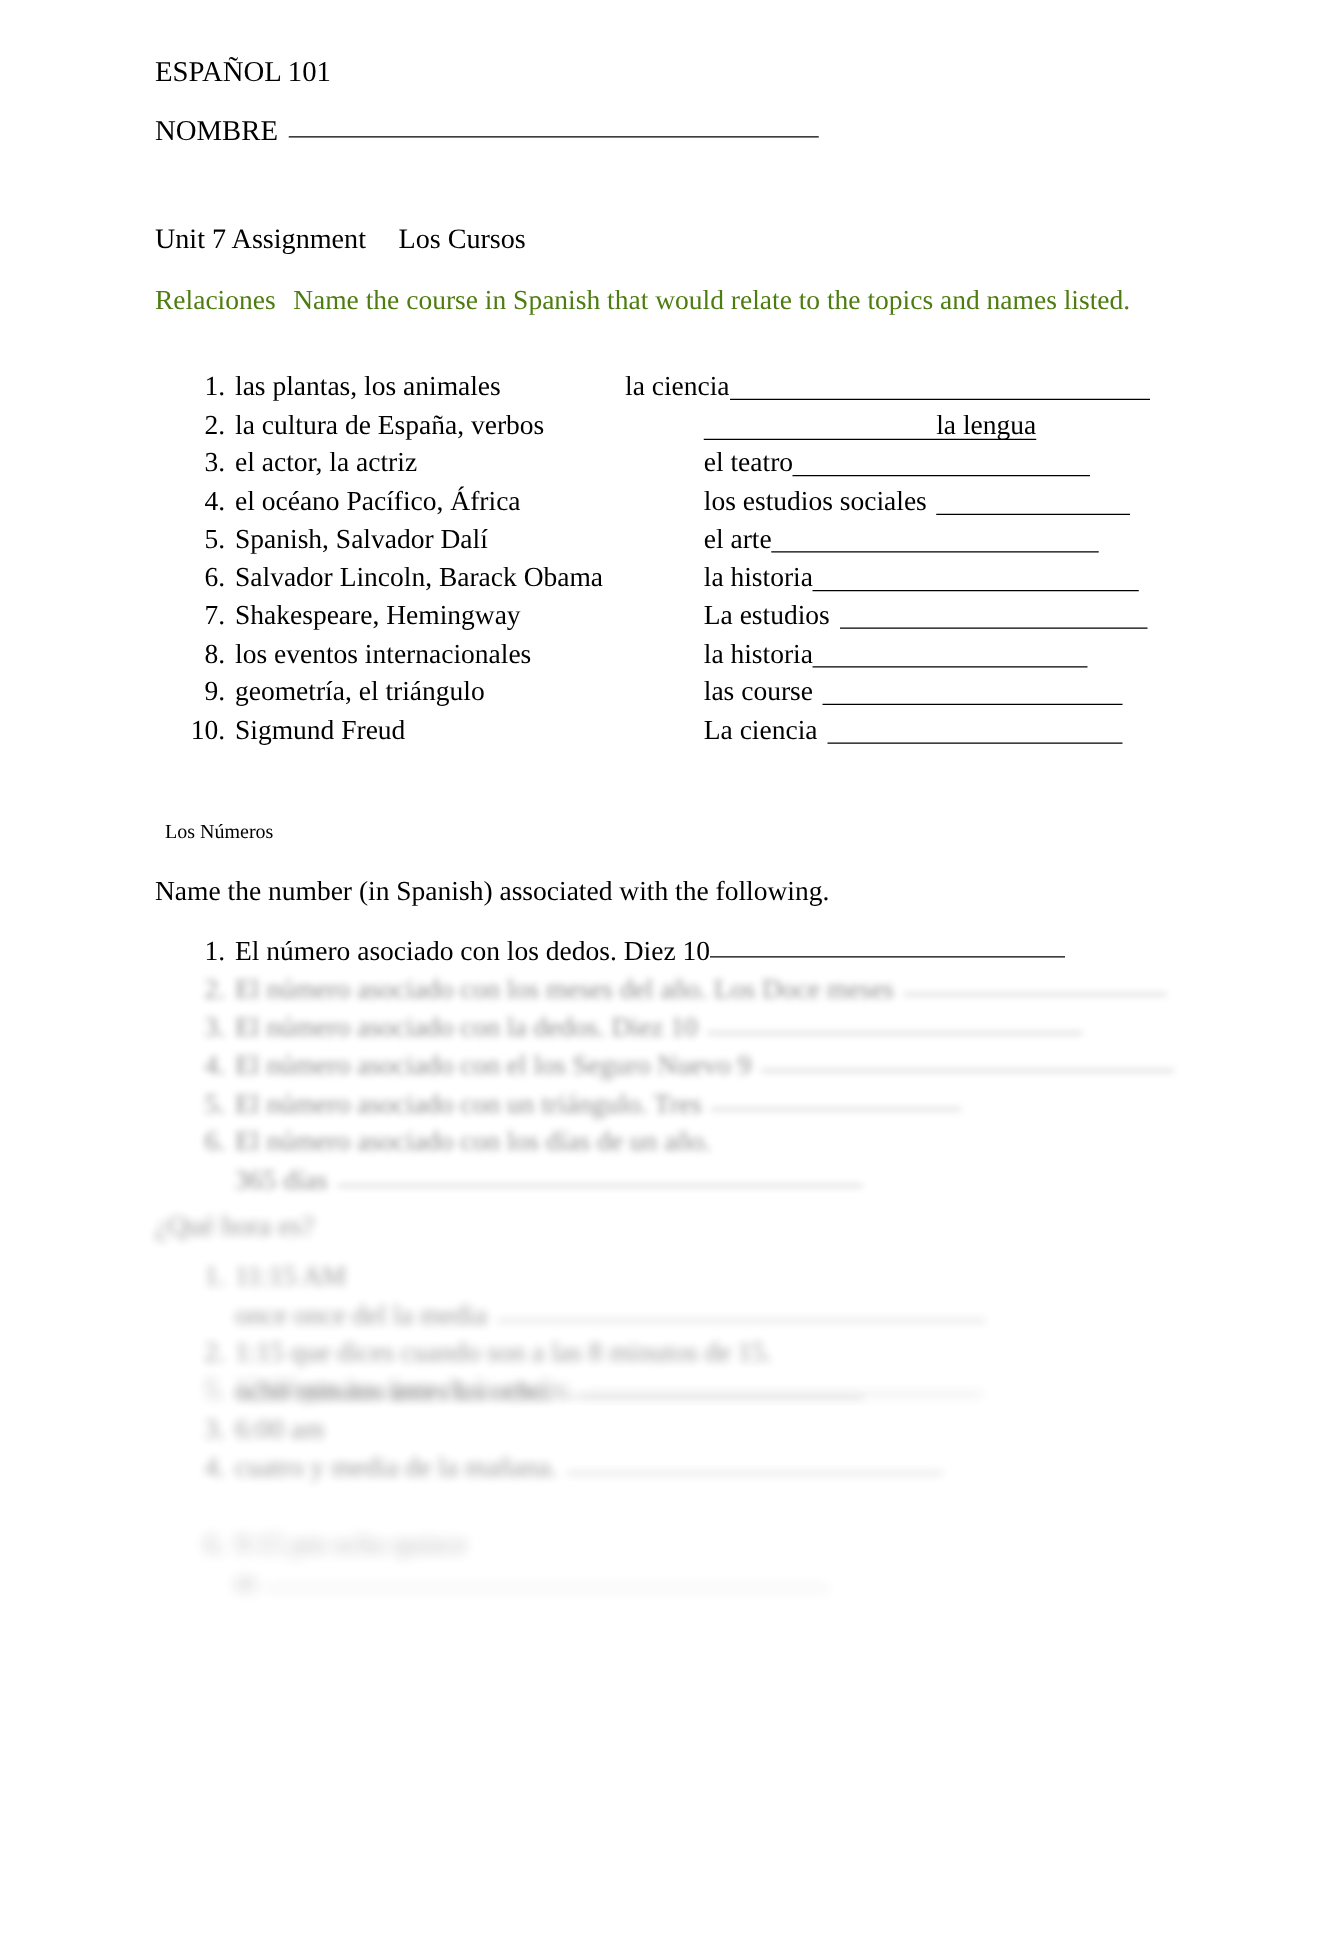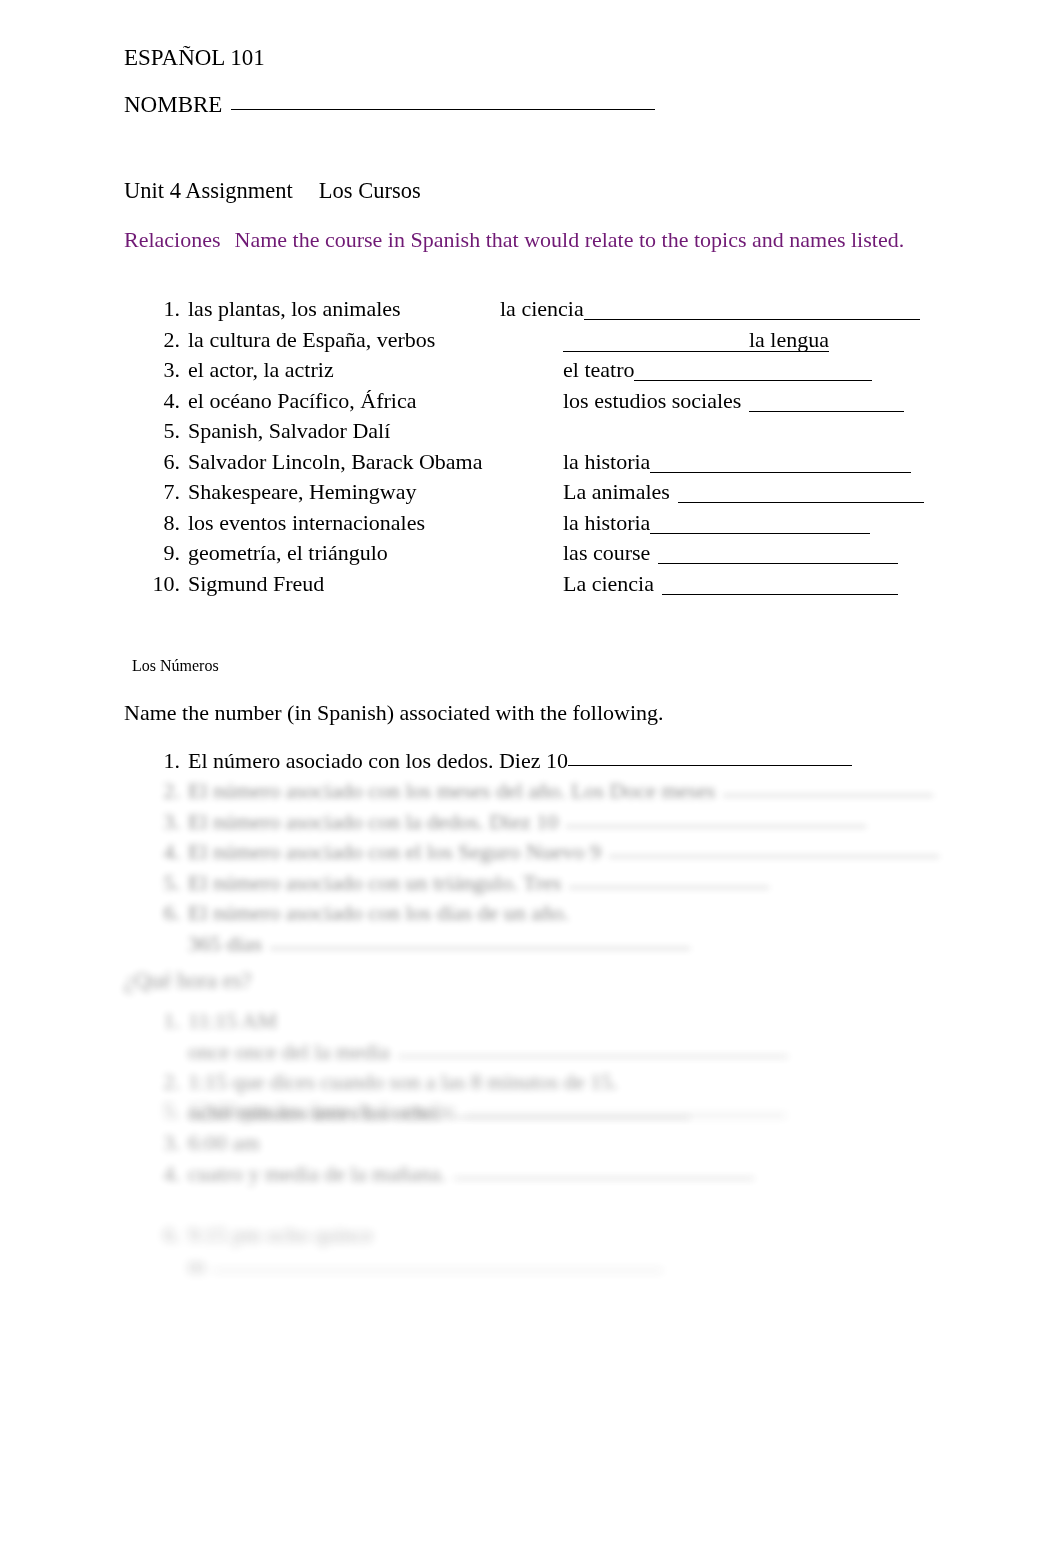--- a/index.html
+++ b/index.html
@@ -27,21 +27,21 @@
     position: absolute;
     white-space: nowrap;
     font-size: 22px;
     line-height: 1;
     color: #000;
   }
   .para {
     position: absolute;
     font-size: 22px;
     line-height: 30.5px;
-    color: #701a75;
+    color: #4d7c0f;
   }
 
   
   #course-title { left: 124px; top: 46px; font-size: 23px; }
   #nombre-row {
     position: absolute;
     left: 124px; top: 92px;
     font-size: 23px;
     display: flex;
     align-items: baseline;
@@ -194,21 +194,21 @@
 <div class="page">
 
   <div class="tline" id="course-title">ESPAÑOL 101</div>
 
   <div id="nombre-row">
     <span class="lbl">NOMBRE</span>
     <span class="rule" style="width:424px;"></span>
   </div>
 
   <div class="tline" id="assignment-heading">
-    <span>Unit 4 Assignment</span><span class="gap"></span><span>Los Cursos</span>
+    <span>Unit 7 Assignment</span><span class="gap"></span><span>Los Cursos</span>
   </div>
 
   <div class="para" id="relaciones-instruction">
     <span class="kw">Relaciones</span><span>Name the course in Spanish that would relate to the topics and names listed.</span>
   </div>
 
   <div id="relaciones-list">
       <div class="rel-row">
         <span class="rel-num">1.</span>
         <span class="rel-topic">las plantas, los animales</span>
@@ -237,34 +237,38 @@
         <span class="rel-num">4.</span>
         <span class="rel-topic">el océano Pacífico, África</span>
         <span class="rel-answer" style="left: 439px;">
           <span style="margin-right: 8px;">los estudios sociales</span>
           <span class="rule" style="width: 155px;"></span>
         </span>
       </div>
       <div class="rel-row">
         <span class="rel-num">5.</span>
         <span class="rel-topic">Spanish, Salvador Dalí</span>
+        <span class="rel-answer" style="left: 439px;">
+          <span>el arte</span>
+          <span class="rule" style="width: 262px;"></span>
+        </span>
       </div>
       <div class="rel-row">
         <span class="rel-num">6.</span>
         <span class="rel-topic">Salvador Lincoln, Barack Obama</span>
         <span class="rel-answer" style="left: 439px;">
           <span>la historia</span>
           <span class="rule" style="width: 261px;"></span>
         </span>
       </div>
       <div class="rel-row">
         <span class="rel-num">7.</span>
         <span class="rel-topic">Shakespeare, Hemingway</span>
         <span class="rel-answer" style="left: 439px;">
-          <span style="margin-right: 8px;">La animales</span>
+          <span style="margin-right: 8px;">La estudios</span>
           <span class="rule" style="width: 246px;"></span>
         </span>
       </div>
       <div class="rel-row">
         <span class="rel-num">8.</span>
         <span class="rel-topic">los eventos internacionales</span>
         <span class="rel-answer" style="left: 439px;">
           <span>la historia</span>
           <span class="rule" style="width: 220px;"></span>
         </span>

